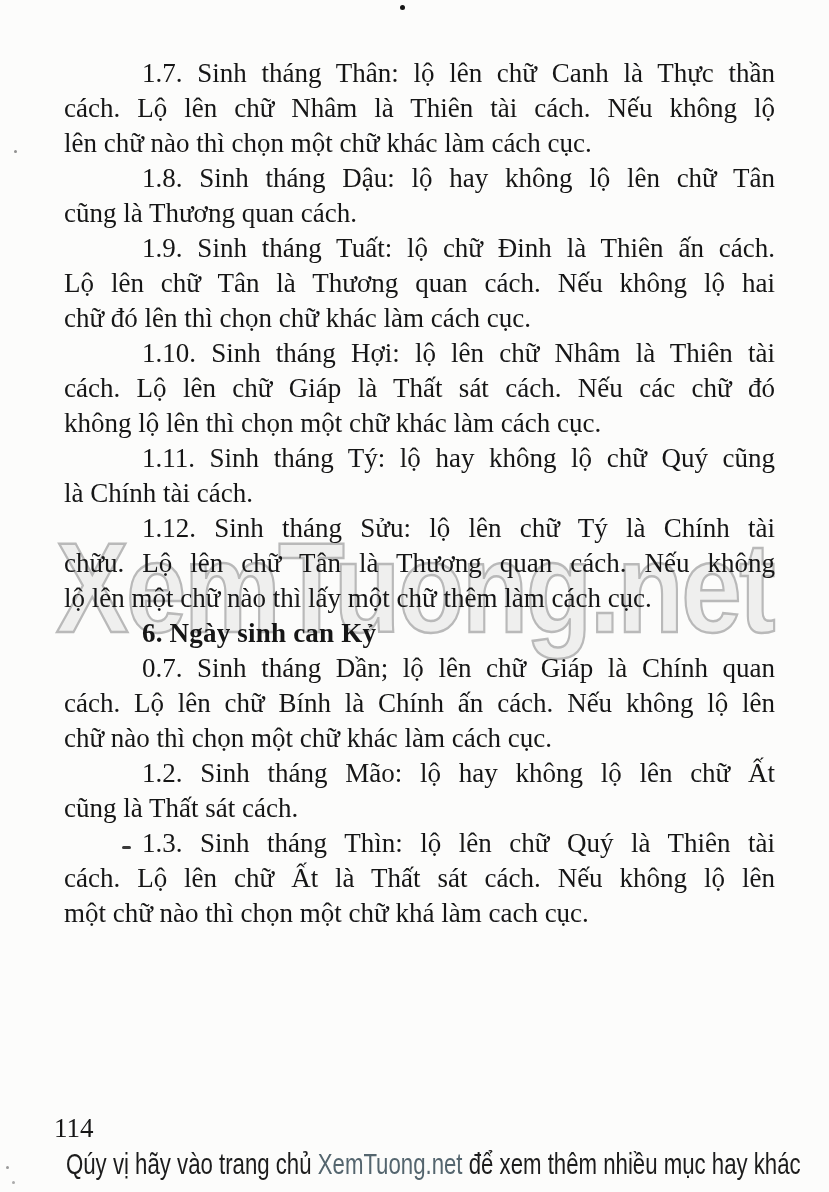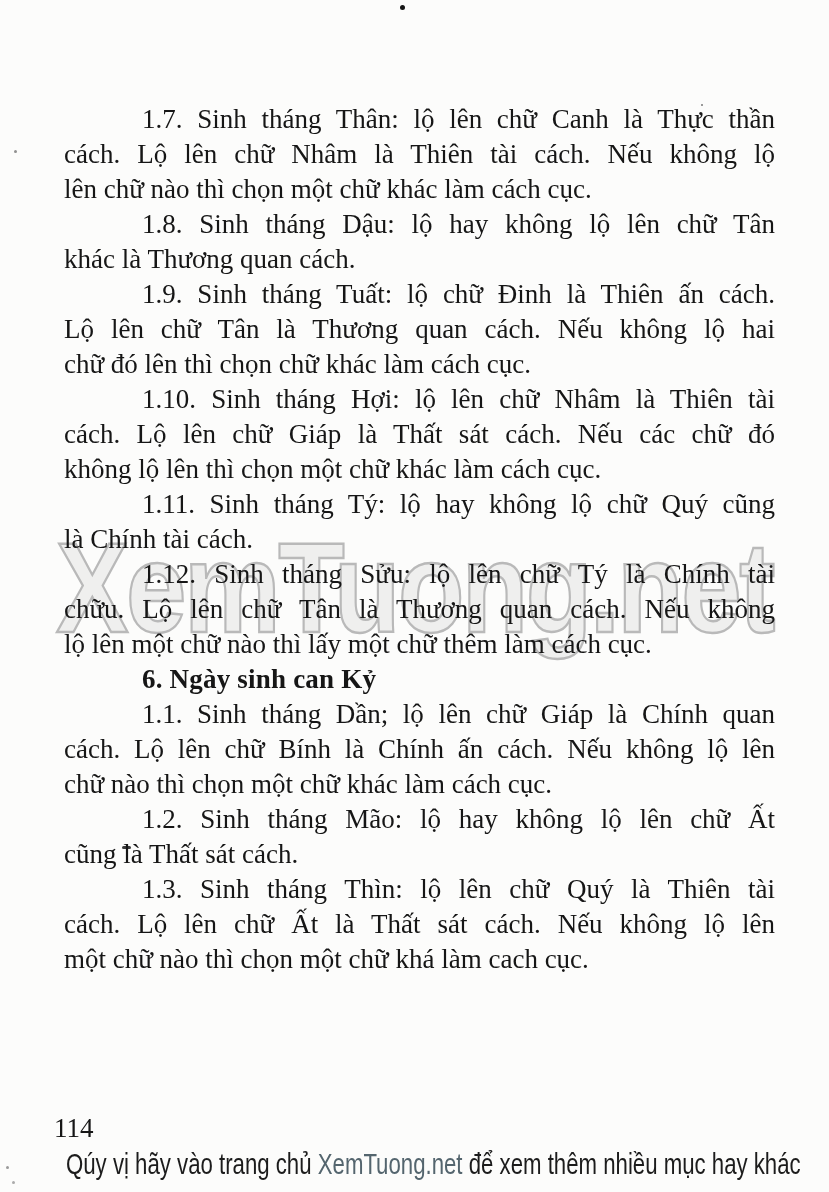--- a/index.html
+++ b/index.html
@@ -13,21 +13,21 @@
     font-family:"Liberation Sans", sans-serif; font-weight:bold;
     font-size:128px; line-height:1; letter-spacing:-3px; white-space:nowrap;
     color:#efefee;
     -webkit-text-stroke:2.5px #b9b9b9;
     text-stroke:2.5px #b9b9b9;
     transform:scaleX(0.85); transform-origin:0 0;
     user-select:none; pointer-events:none;
   }
   .text-block {
     position:absolute; left:64px; top:56px; width:711px; z-index:2;
-    font-size:27px; line-height:35px;margin-top:46px;
+    font-size:27px; line-height:35px;
   }
   .para { margin:0; }
   .line { text-align:justify; }
   .line.jl { text-align-last:justify; }
   .line.first { text-indent:78px; }
   .heading {
     font-weight:700; padding-left:78px; font-size:27px; line-height:35px;
     letter-spacing:0.2px;
     font-family:Liberation Serif, serif;
   }
@@ -58,21 +58,21 @@
   <div class="watermark" style="-webkit-text-stroke: 2.5px rgb(185, 185, 185);">XemTuong.net</div>
 
   <div class="text-block" id="content">
       <div class="para">
         <div class="line first jl">1.7. Sinh tháng Thân: lộ lên chữ Canh là Thực thần</div>
         <div class="line jl">cách. Lộ lên chữ Nhâm là Thiên tài cách. Nếu không lộ</div>
         <div class="line">lên chữ nào thì chọn một chữ khác làm cách cục.</div>
       </div>
       <div class="para">
         <div class="line first jl">1.8. Sinh tháng Dậu: lộ hay không lộ lên chữ Tân</div>
-        <div class="line">khác là Thương quan cách.</div>
+        <div class="line">cũng là Thương quan cách.</div>
       </div>
       <div class="para">
         <div class="line first jl">1.9. Sinh tháng Tuất: lộ chữ Đinh là Thiên ấn cách.</div>
         <div class="line jl">Lộ lên chữ Tân là Thương quan cách. Nếu không lộ hai</div>
         <div class="line">chữ đó lên thì chọn chữ khác làm cách cục.</div>
       </div>
       <div class="para">
         <div class="line first jl">1.10. Sinh tháng Hợi: lộ lên chữ Nhâm là Thiên tài</div>
         <div class="line jl">cách. Lộ lên chữ Giáp là Thất sát cách. Nếu các chữ đó</div>
         <div class="line">không lộ lên thì chọn một chữ khác làm cách cục.</div>
@@ -81,21 +81,21 @@
         <div class="line first jl">1.11. Sinh tháng Tý: lộ hay không lộ chữ Quý cũng</div>
         <div class="line">là Chính tài cách.</div>
       </div>
       <div class="para">
         <div class="line first jl">1.12. Sinh tháng Sửu: lộ lên chữ Tý là Chính tài</div>
         <div class="line jl">chữu. Lộ lên chữ Tân là Thương quan cách. Nếu không</div>
         <div class="line">lộ lên một chữ nào thì lấy một chữ thêm làm cách cục.</div>
       </div>
       <div class="heading">6. Ngày sinh can Kỷ</div>
       <div class="para">
-        <div class="line first jl">1.1. Sinh tháng Dần; lộ lên chữ Giáp là Chính quan</div>
+        <div class="line first jl">0.7. Sinh tháng Dần; lộ lên chữ Giáp là Chính quan</div>
         <div class="line jl">cách. Lộ lên chữ Bính là Chính ấn cách. Nếu không lộ lên</div>
         <div class="line">chữ nào thì chọn một chữ khác làm cách cục.</div>
       </div>
       <div class="para">
         <div class="line first jl">1.2. Sinh tháng Mão: lộ hay không lộ lên chữ Ất</div>
         <div class="line">cũng là Thất sát cách.</div>
       </div>
       <div class="para">
         <div class="line first jl">1.3. Sinh tháng Thìn: lộ lên chữ Quý là Thiên tài</div>
         <div class="line jl">cách. Lộ lên chữ Ất là Thất sát cách. Nếu không lộ lên</div>

